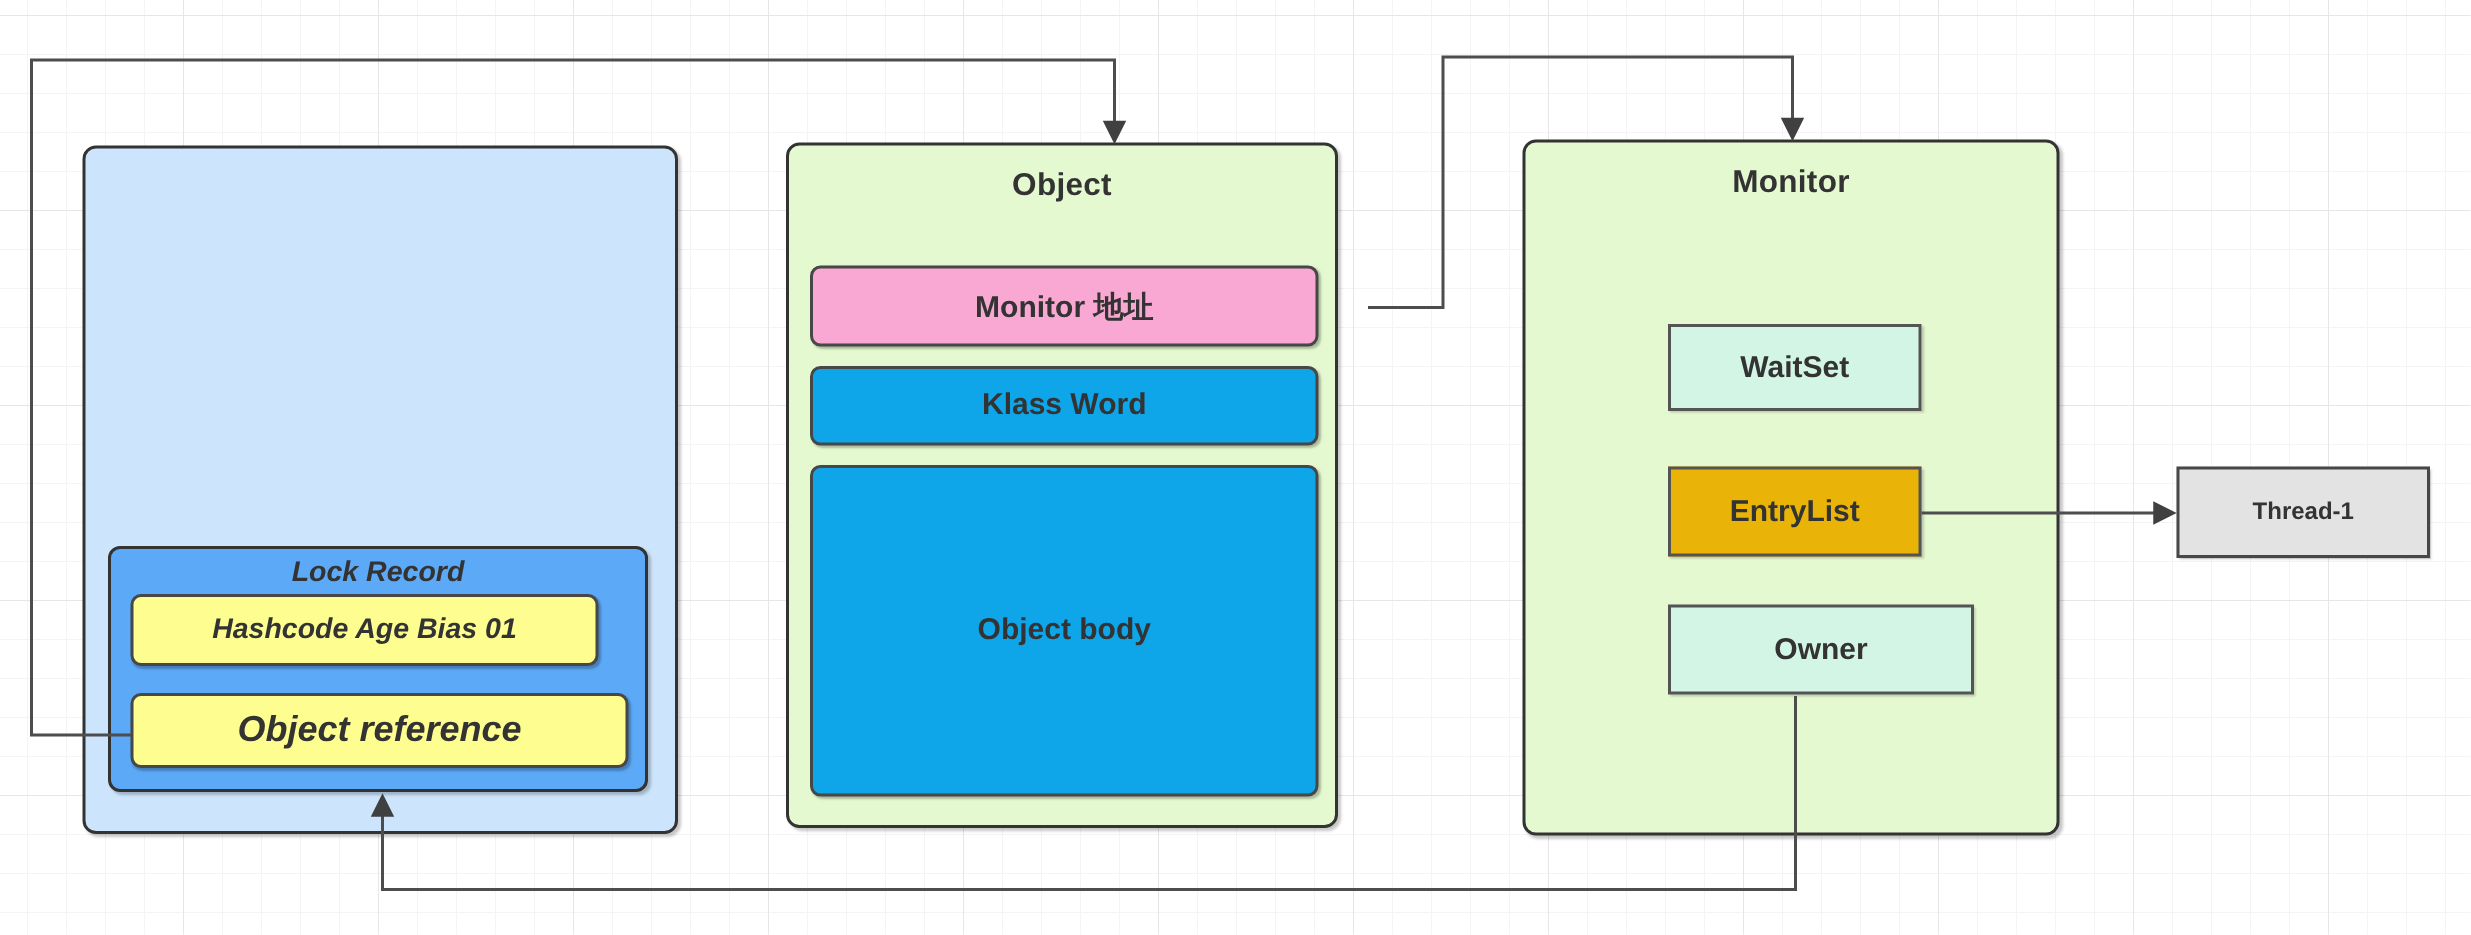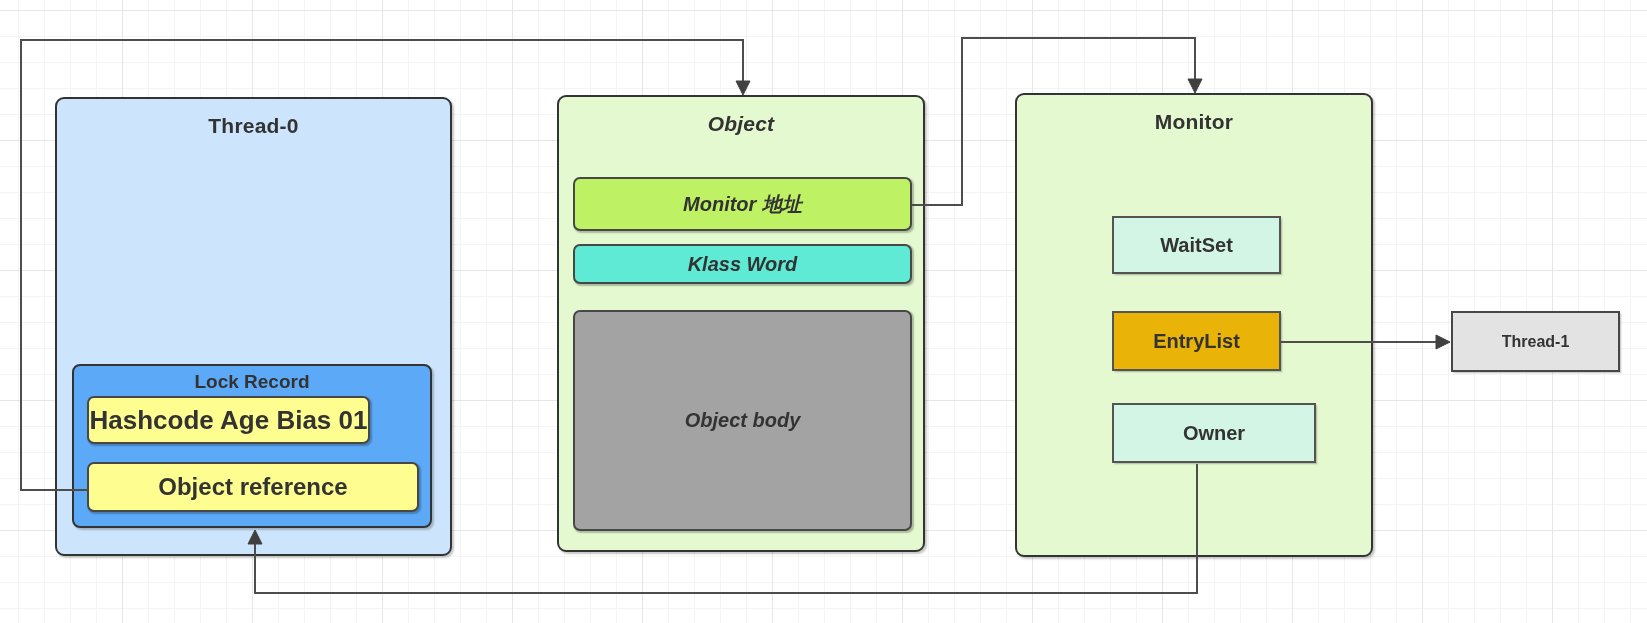--- a/index.html
+++ b/index.html
@@ -85,47 +85,46 @@
     fill: #404040;
     stroke: #404040;
   }
 </style>
 </head>
 <body>
 
 <div id="canvas">
 
   <div class="node container-box" style="left: 55px; top: 97px; width: 397px; height: 459px; background-color: rgb(204, 228, 252);">
-    <span class="container-title">Thread-0</span>
 
-    <div class="node container-box" style="left: 15px; top: 265px; width: 360px; height: 164px; border-width: 2px; border-radius: 8px; background-color: rgb(92, 169, 247);">
+    <div class="node container-box" style="left: 15px; top: 265px; width: 360px; height: 164px; border-width: 2px; border-radius: 8px; background-color: rgb(92, 169, 247); font-style: italic;">
       <span class="group-title">Lock Record</span>
 
-      <div class="node cell" style="left: 13px; top: 30px; width: 283px; height: 48px; font-size: 26px; background-color: rgb(253, 254, 143);">
+      <div class="node cell" style="left: 13px; top: 30px; width: 312px; height: 48px; font-size: 19px; background-color: rgb(253, 254, 143);">
         <span>Hashcode Age Bias 01</span>
       </div>
 
       <div class="node cell" style="left: 13px; top: 96px; width: 332px; height: 50px; font-size: 24px; background-color: rgb(253, 254, 143);">
         <span>Object reference</span>
       </div>
     </div>
   </div>
 
-  <div class="node container-box" style="left: 557px; top: 95px; width: 368px; height: 457px; background-color: rgb(228, 249, 208); font-style: italic;">
+  <div class="node container-box" style="left: 524px; top: 95px; width: 368px; height: 457px; background-color: rgb(228, 249, 208);">
     <span class="container-title">Object</span>
 
-    <div class="node cell" style="left: 14px; top: 80px; width: 339px; height: 54px; background-color: #bef264; text-align: right;">
+    <div class="node cell" style="left: 14px; top: 80px; width: 339px; height: 54px; background-color: #f9a8d4; text-align: right;">
       <span>Monitor 地址</span>
     </div>
 
-    <div class="node cell" style="left: 14px; top: 147px; width: 339px; height: 40px; background-color: #5eead4;">
+    <div class="node cell" style="left: 14px; top: 147px; width: 339px; height: 53px; background-color: #0ea5e9;">
       <span>Klass Word</span>
     </div>
 
-    <div class="node cell" style="left: 14px; top: 213px; width: 339px; height: 221px; background-color: #a3a3a3;">
+    <div class="node cell" style="left: 14px; top: 213px; width: 339px; height: 221px; background-color: #0ea5e9;">
       <span>Object body</span>
     </div>
   </div>
 
   <div class="node container-box" style="left: 1015px; top: 93px; width: 358px; height: 464px; background-color: rgb(228, 249, 208);">
     <span class="container-title">Monitor</span>
 
     <div class="node cell-square" style="left: 95px; top: 121px; width: 169px; height: 58px; background-color: rgb(211, 245, 229);">
       <span>WaitSet</span>
     </div>

